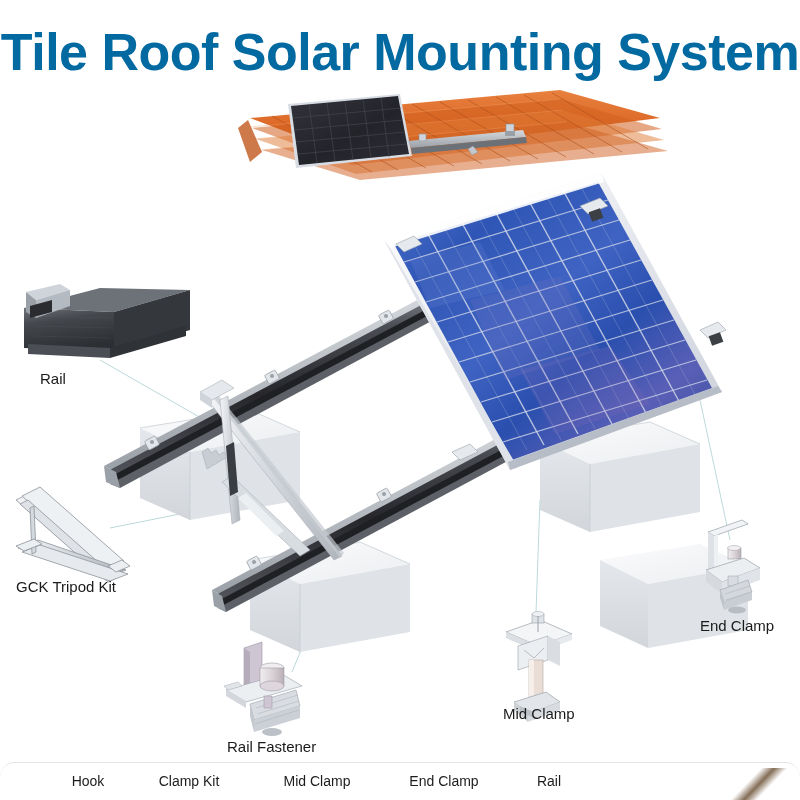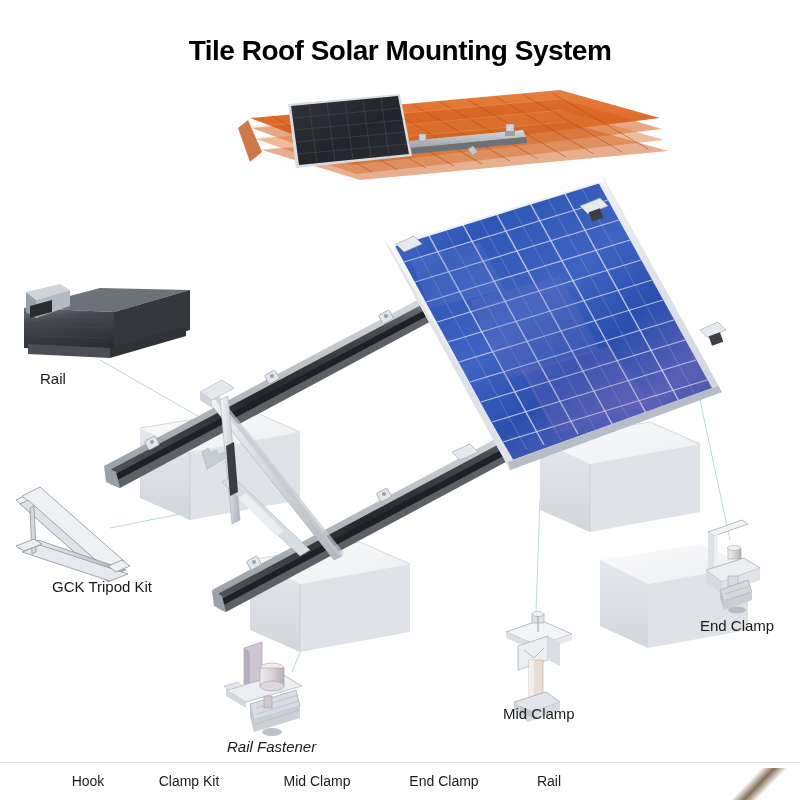--- a/index.html
+++ b/index.html
@@ -19,60 +19,60 @@
   
   #title-bar {
     position: absolute;
     top: 22px;
     left: 0;
     width: 800px;
     text-align: center;
   }
   #page-title {
     font-family: "Liberation Sans", sans-serif;
-    font-size: 28px;
+    font-size: 52px;
     font-weight: bold;
-    color: #000000;
+    color: #0369a1;
     letter-spacing: -0.5px;
     white-space: nowrap;
-    margin-top: 13px;
   }
 
   
   #stage {
     position: absolute;
     top: 0;
     left: 0;
     width: 800px;
     height: 800px;
   }
 
   
   .callout-label {
     position: absolute;
     font-family: "Liberation Sans", sans-serif;
     font-size: 15px;
     color: #1a1a1a;
     white-space: nowrap;
   }
   #label-rail        { left: 40px;  top: 370px; }
-  #label-tripod      { left: 16px;  top: 578px; margin-left: 36px; }
-  #label-fastener    { left: 227px; top: 738px; font-style: italic; }
+  #label-tripod      { left: 16px;  top: 578px; }
+  #label-fastener    { left: 227px; top: 738px; }
   #label-mid-clamp   { left: 503px; top: 705px; }
   #label-end-clamp   { left: 700px; top: 617px; }
 
   
   #bottom-strip {
     position: absolute;
     left: 0;
     top: 762px;
     width: 800px;
     height: 38px;
     background: #ffffff;
     border-top: 1px solid #e4e4e4;
+    border-radius: 15px;
   }
   .strip-item {
     position: absolute;
     top: 10px;
     font-family: "Liberation Sans", sans-serif;
     font-size: 14px;
     color: #1c1c1c;
     white-space: nowrap;
     text-align: center;
     transform: translateX(-50%);

